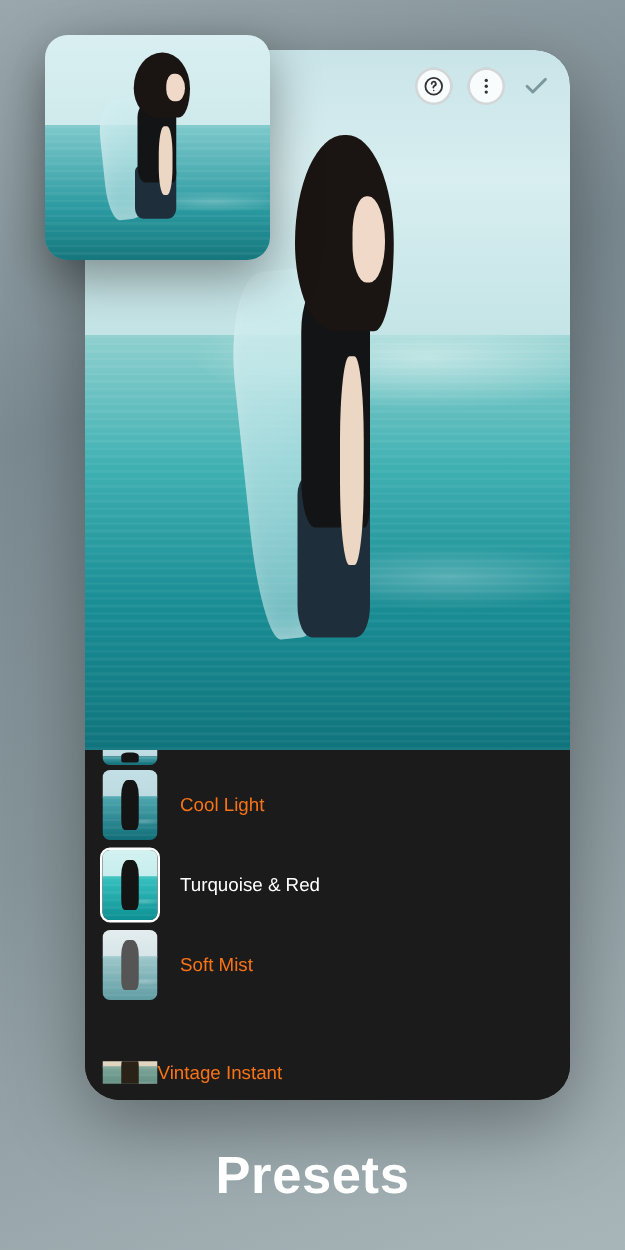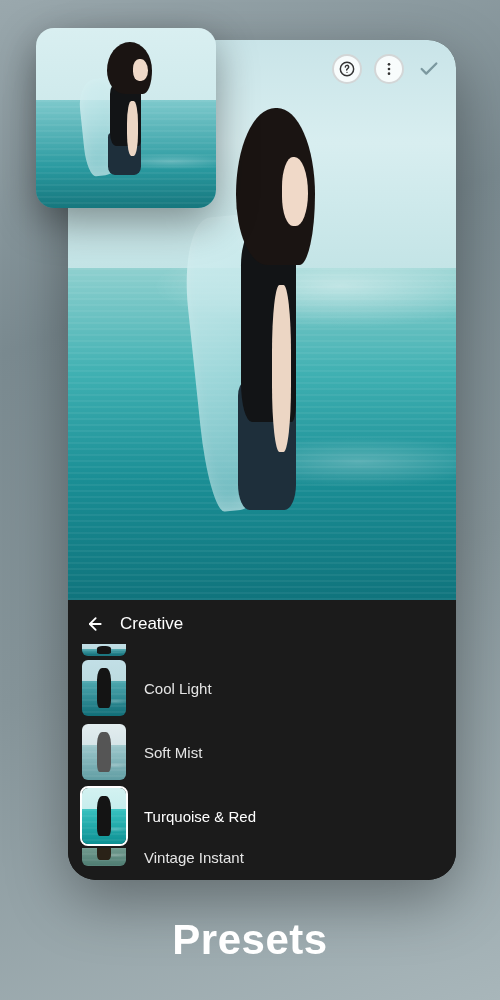--- a/index.html
+++ b/index.html
@@ -125,26 +125,26 @@
   .t-turq .sky { background:linear-gradient(#d3f2f1,#c6eded);} 
   .t-turq .sea { background:linear-gradient(#38c2c0,#0a8d90);} 
   .t-mist .sky { background:linear-gradient(#e3edef,#d6e5e8);} 
   .t-mist .sea { background:linear-gradient(#9ec8cc,#5c9aa0);} 
   .t-mist .thumb-fig{ background:#555; filter:blur(0.6px);} 
   .t-vint .sky { background:linear-gradient(#e8e0cf,#ded3bd);} 
   .t-vint .sea { background:linear-gradient(#7fa79a,#4c7a70);} 
   .t-vint .thumb-fig{ background:#2a2217;} 
 
   .thumb.selected { outline:2px solid #fff; outline-offset:0; }
-  .preset-label { color:#e5e5e5; font-size:15px; }
+  .preset-label { color:#f97316; font-size:15px; }
   .preset-label.active { color:#fff; }
 
   .row-peek-top { height:12px; overflow:hidden; padding:0 14px; }
   .row-peek-top .thumb { height:12px; border-radius:0 0 6px 6px; }
-  .row-peek-bot { height:18px; overflow:hidden; padding:0 14px; display:flex; gap:18px; align-items:flex-end;}
+  .row-peek-bot { height:18px; overflow:hidden; padding:0 14px; display:flex; align-items:center;margin-top:45px;}
   .row-peek-bot .thumb { height:40px; }
   .row-peek-bot .preset-label { padding-top:0; }
 
   .popout {
     position:absolute; left:36px; top:28px;
     width:180px; height:180px;
     border-radius:18px; overflow:hidden;
     box-shadow: 0 14px 40px rgba(0,0,0,0.4);
   }
   .popout .sky{height:42%; background:linear-gradient(#d9eff1,#cfeaec);}
@@ -193,29 +193,20 @@
         </div>
         <div class="confirm">
           <svg width="22" height="22" viewBox="0 0 24 24" fill="none" stroke="#2a4a55" stroke-width="2.5" stroke-linecap="round" stroke-linejoin="round">
             <polyline points="4 12 9 17 20 6"></polyline>
           </svg>
         </div>
       </div>
     </div>
 
     <div class="panel">
-      <div class="panel-header">
-        <span class="back-arrow">
-          <svg width="20" height="20" viewBox="0 0 24 24" fill="none" stroke="#fff" stroke-width="2.2" stroke-linecap="round" stroke-linejoin="round">
-            <polyline points="14 5 7 12 14 19"></polyline>
-              <line x1="7" y1="12" x2="20" y2="12"></line>
-          </svg>
-        </span>
-        <span class="panel-title">Creative</span>
-      </div>
 
       <div class="preset-list">
 
         <div class="row-peek-top">
           <div class="thumb t-cool">
             <div class="sky"></div>
               <div class="sea"></div>
               <div class="thumb-fig"></div>
           </div>
         </div>
@@ -223,35 +214,35 @@
         <div class="preset-row">
           <div class="thumb t-cool">
             <div class="sky"></div>
               <div class="sea"></div>
               <div class="thumb-fig"></div>
           </div>
           <span class="preset-label">Cool Light</span>
         </div>
 
         <div class="preset-row">
+          <div class="thumb t-turq selected">
+            <div class="sky"></div>
+              <div class="sea"></div>
+              <div class="thumb-fig"></div>
+          </div>
+          <span class="preset-label active">Turquoise &amp; Red</span>
+        </div>
+
+        <div class="preset-row">
           <div class="thumb t-mist">
             <div class="sky"></div>
               <div class="sea"></div>
               <div class="thumb-fig"></div>
           </div>
           <span class="preset-label">Soft Mist</span>
-        </div>
-
-        <div class="preset-row">
-          <div class="thumb t-turq selected">
-            <div class="sky"></div>
-              <div class="sea"></div>
-              <div class="thumb-fig"></div>
-          </div>
-          <span class="preset-label active">Turquoise &amp; Red</span>
         </div>
 
         <div class="row-peek-bot">
           <div class="thumb t-vint">
             <div class="sky"></div>
               <div class="sea"></div>
               <div class="thumb-fig"></div>
           </div>
           <span class="preset-label">Vintage Instant</span>
         </div>

